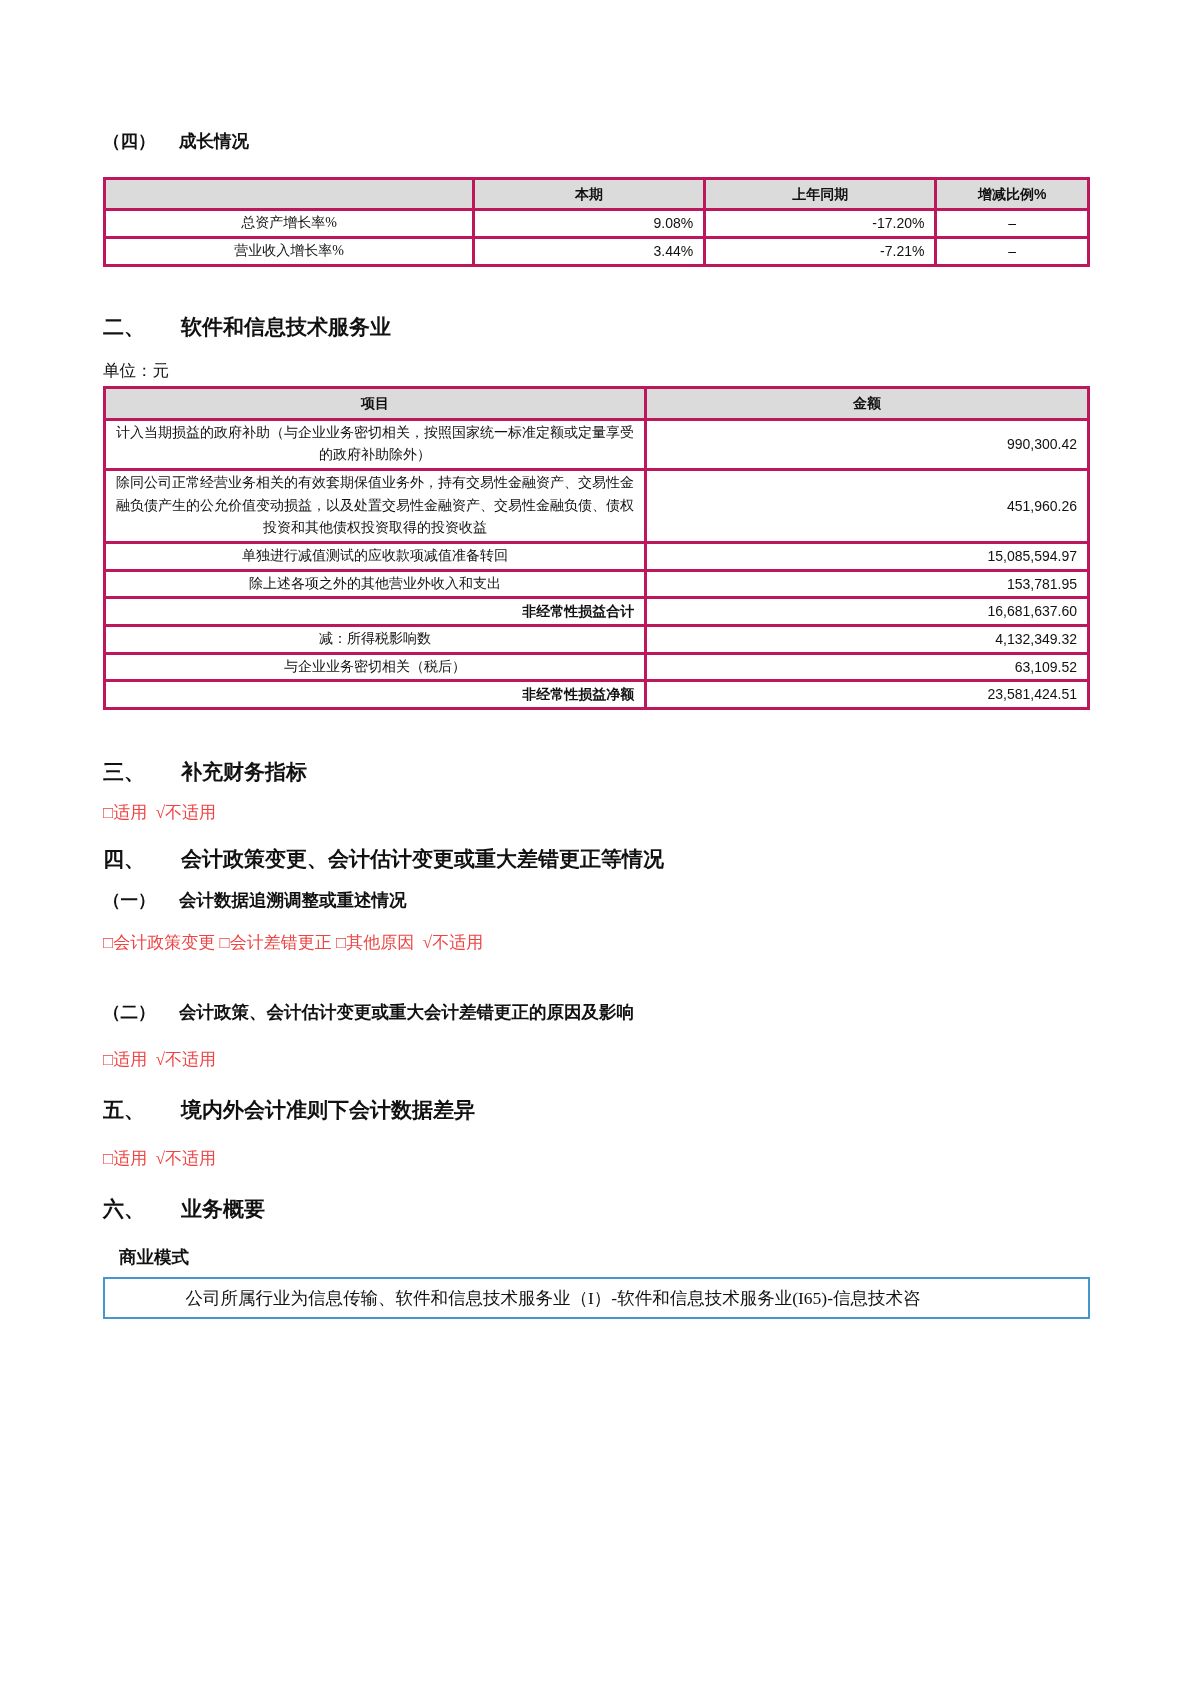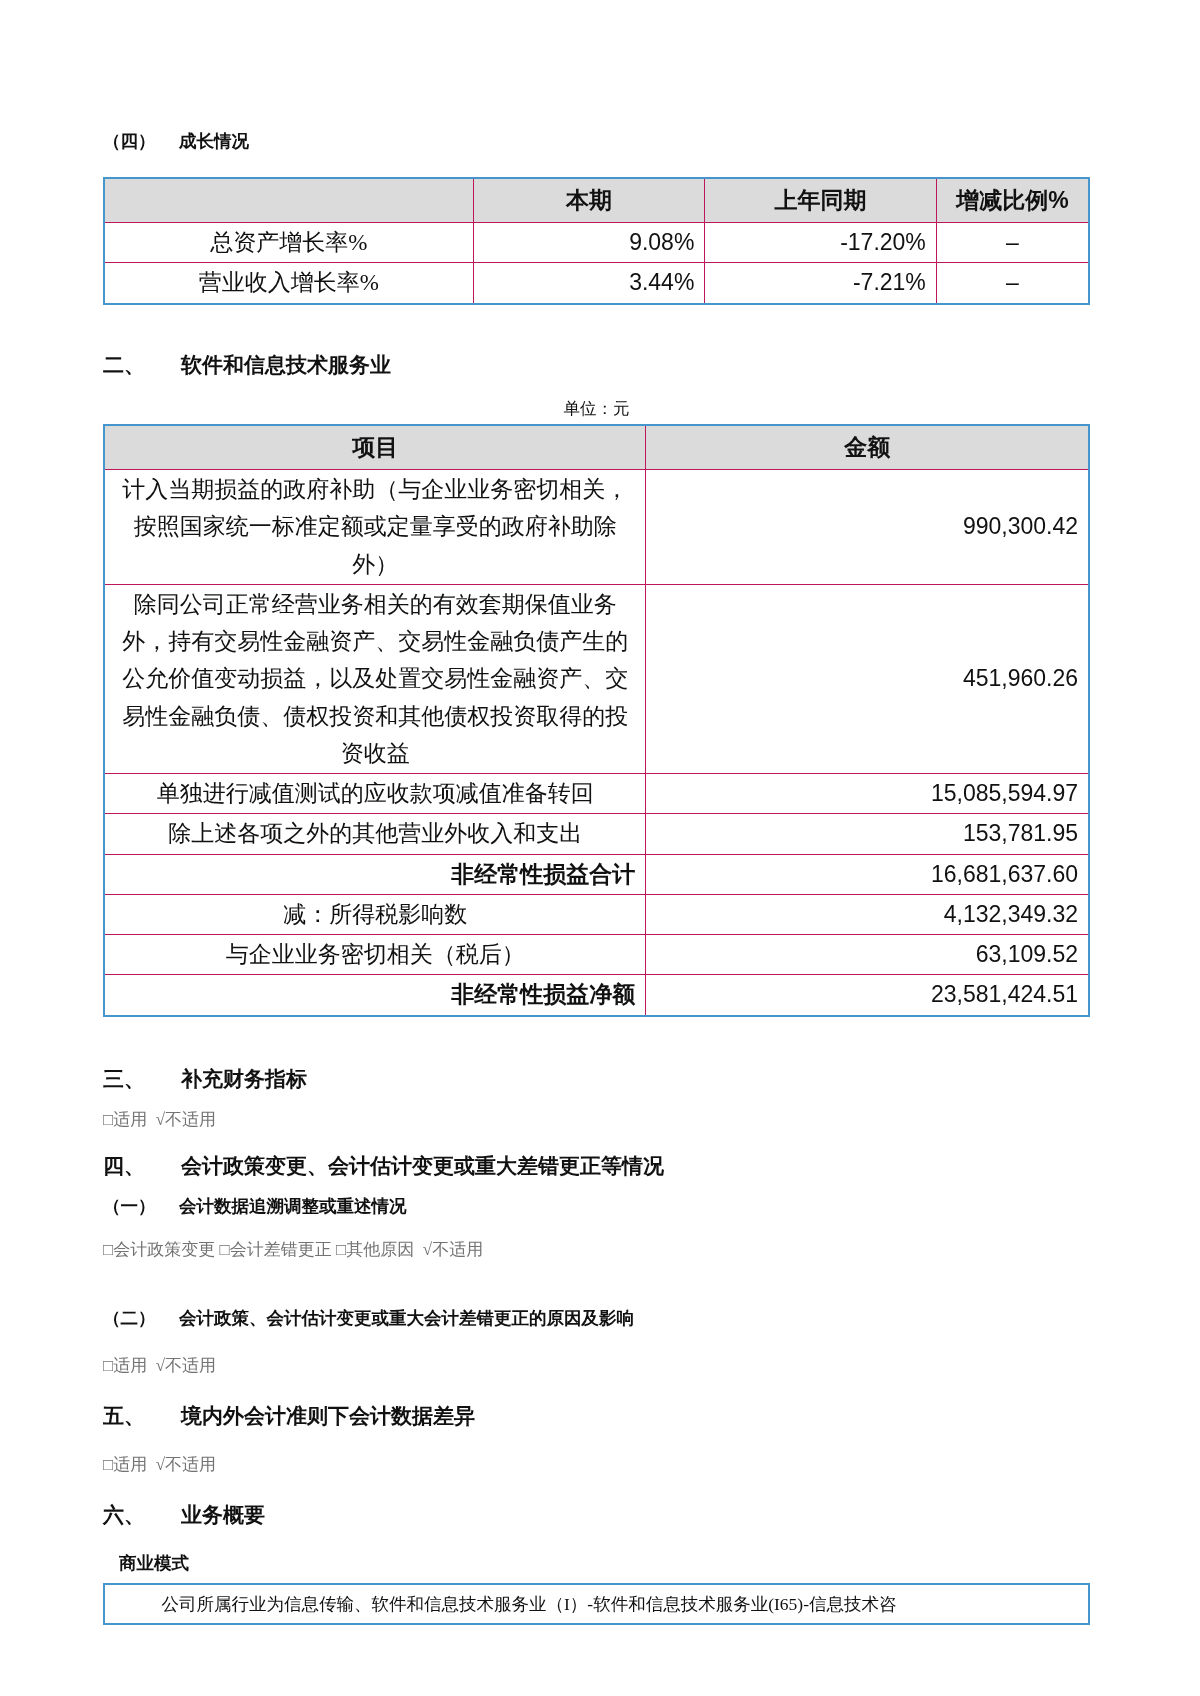--- a/index.html
+++ b/index.html
@@ -35,38 +35,38 @@
     font-size: 17.5px;
     line-height: 1.3;
     display: flex;
   }
   .h-sub .h-num { display: inline-block; min-width: 76px; }
   
   .opts {
     font-size: 17px;
     line-height: 1.4;
     white-space: pre-wrap;
-    color: #737373;
+    color: #ef4444;
   }
   
   .unit-note {
-    text-align: center;
+    text-align: left;
     font-size: 16.5px;
     margin: 20px 0 4px 0;
   }
   
   table.tbl {
     border-collapse: collapse;
     width: 100%;
     table-layout: fixed;
     border: 2px solid #4596cd;
   }
   table.tbl th, table.tbl td {
-    border: 1px solid #be185d;
-    font-size: 23px;
+    border: 3px solid #be185d;
+    font-size: 14px;
     line-height: 1.62;
     padding: 1px 10px;
     vertical-align: middle;
     overflow: hidden;
   }
   table.tbl th {
     background: #dbdbdb;
     font-family: "Liberation Sans", sans-serif;
     font-weight: bold;
     text-align: center;
@@ -79,21 +79,21 @@
   }
   td.ctr { text-align: center; font-family: "Liberation Sans", sans-serif; }
   tr.em-row td.lbl {
     text-align: right;
     font-family: "Liberation Sans", sans-serif;
     font-weight: bold;
   }
   
   .biz-box {
     border: 2px solid #4596cd;
-    padding: 5px 4px;
+    padding: 5px 28px;
     font-size: 17.5px;
     line-height: 1.6;
     white-space: nowrap;
     overflow: hidden;
   }
   .biz-box .indent { display: inline-block; width: 3em; }
   
   .mb-heading1 { margin-bottom: 24px; }
   .gap-after-table1 { margin-top: 46px; }
   .gap-table2-after { margin-top: 48px; }

